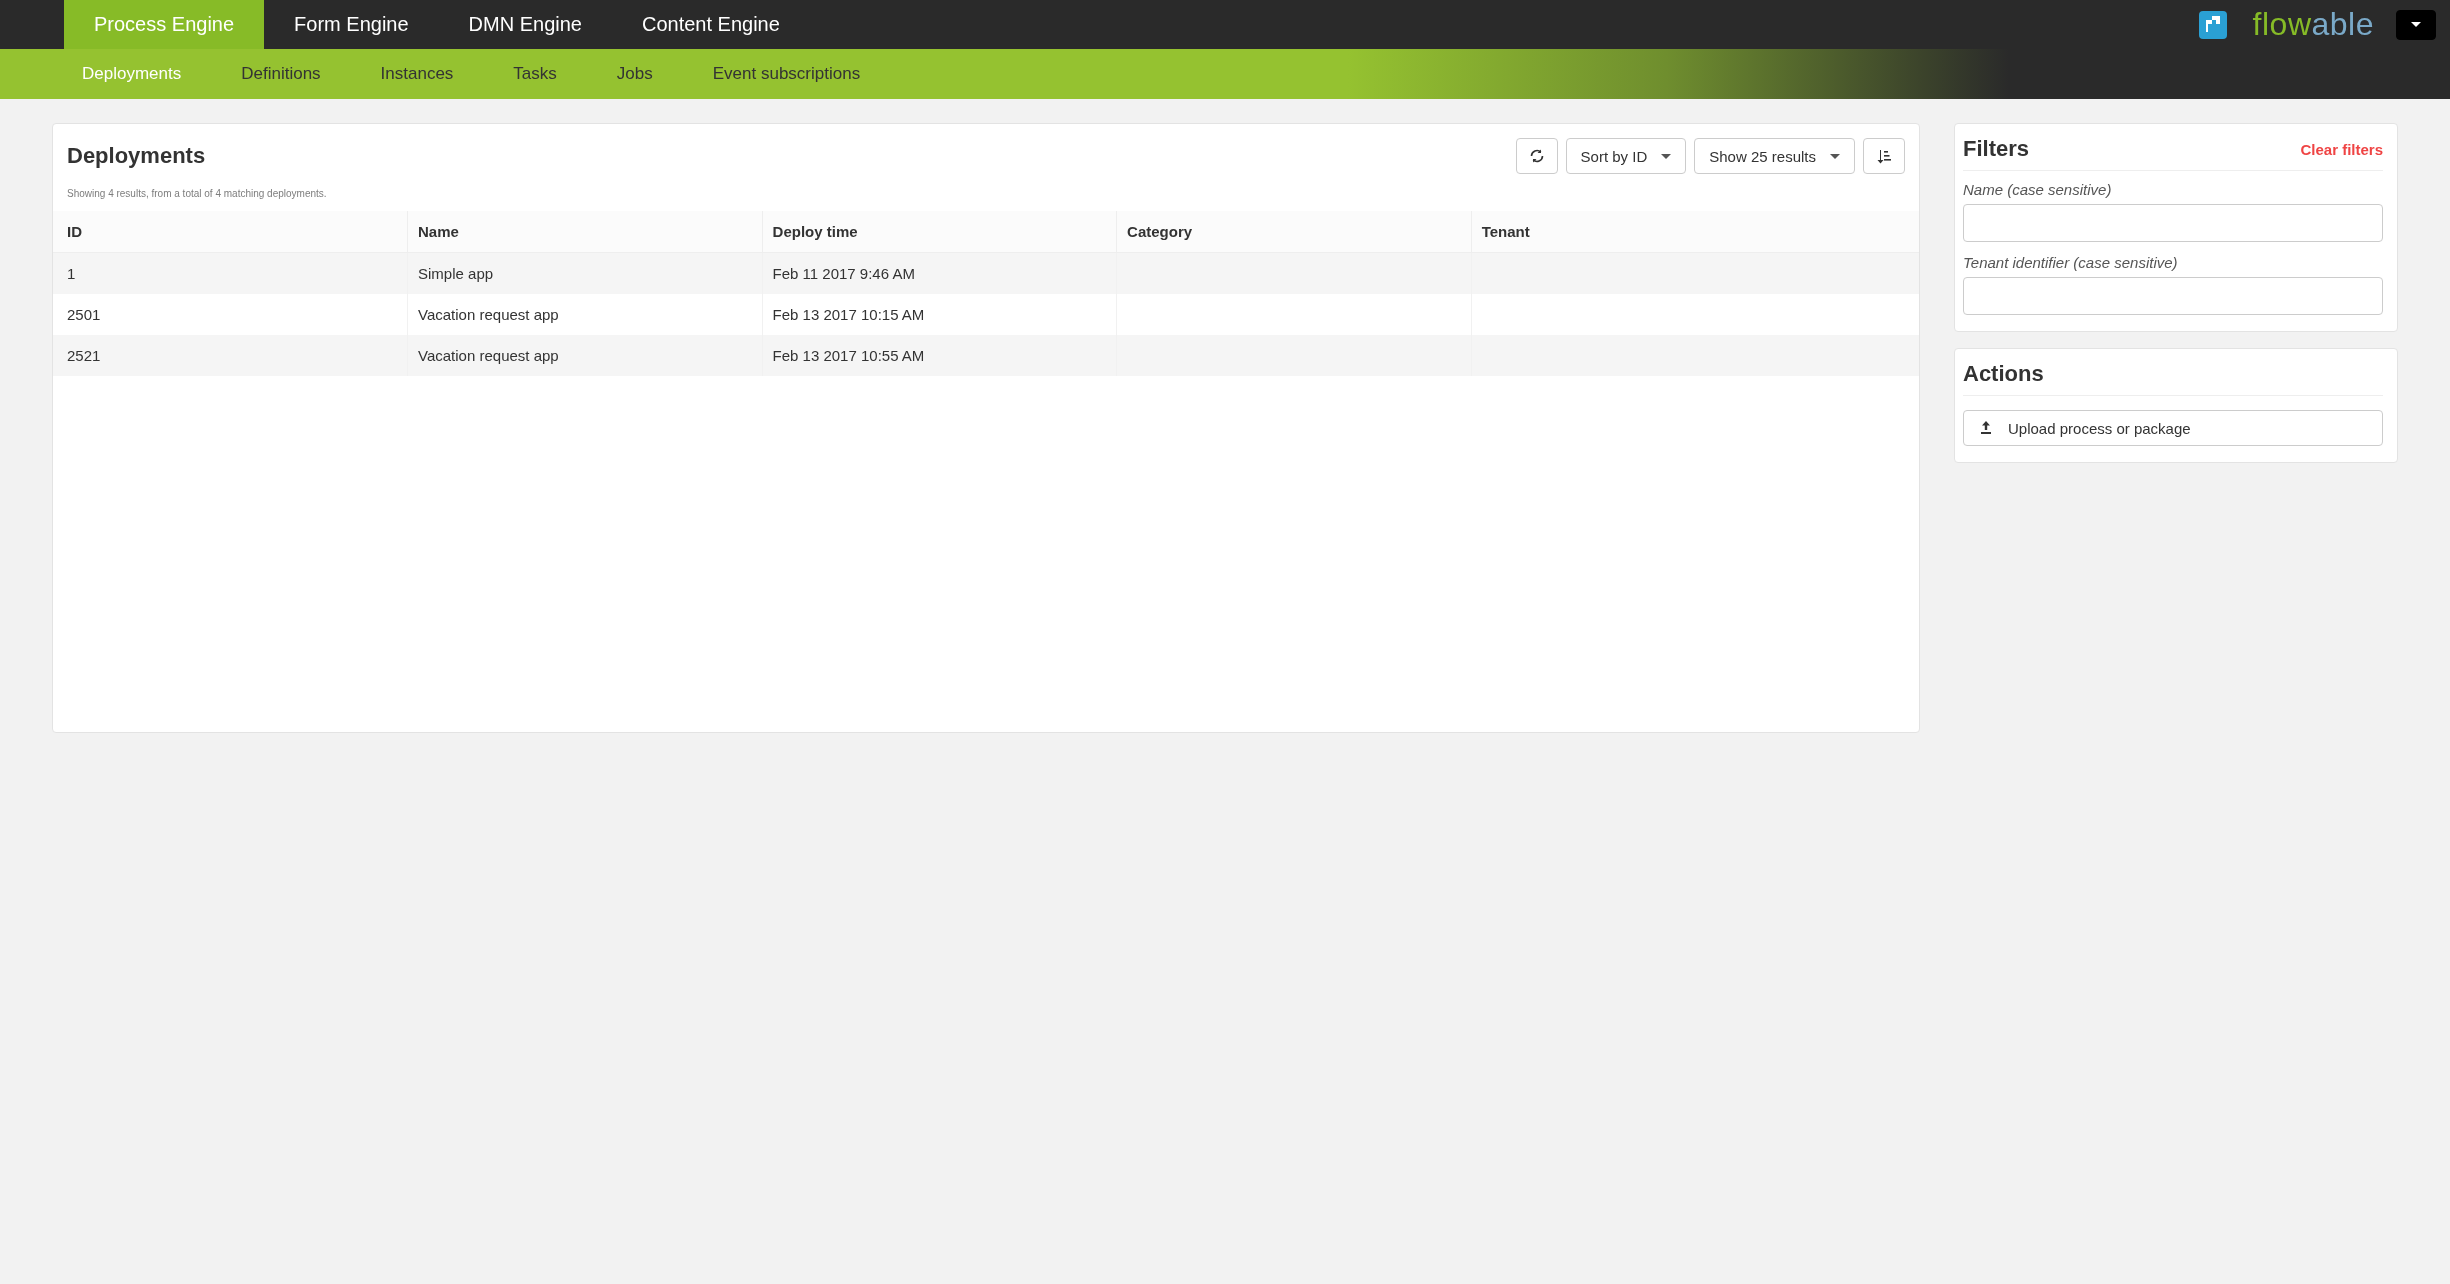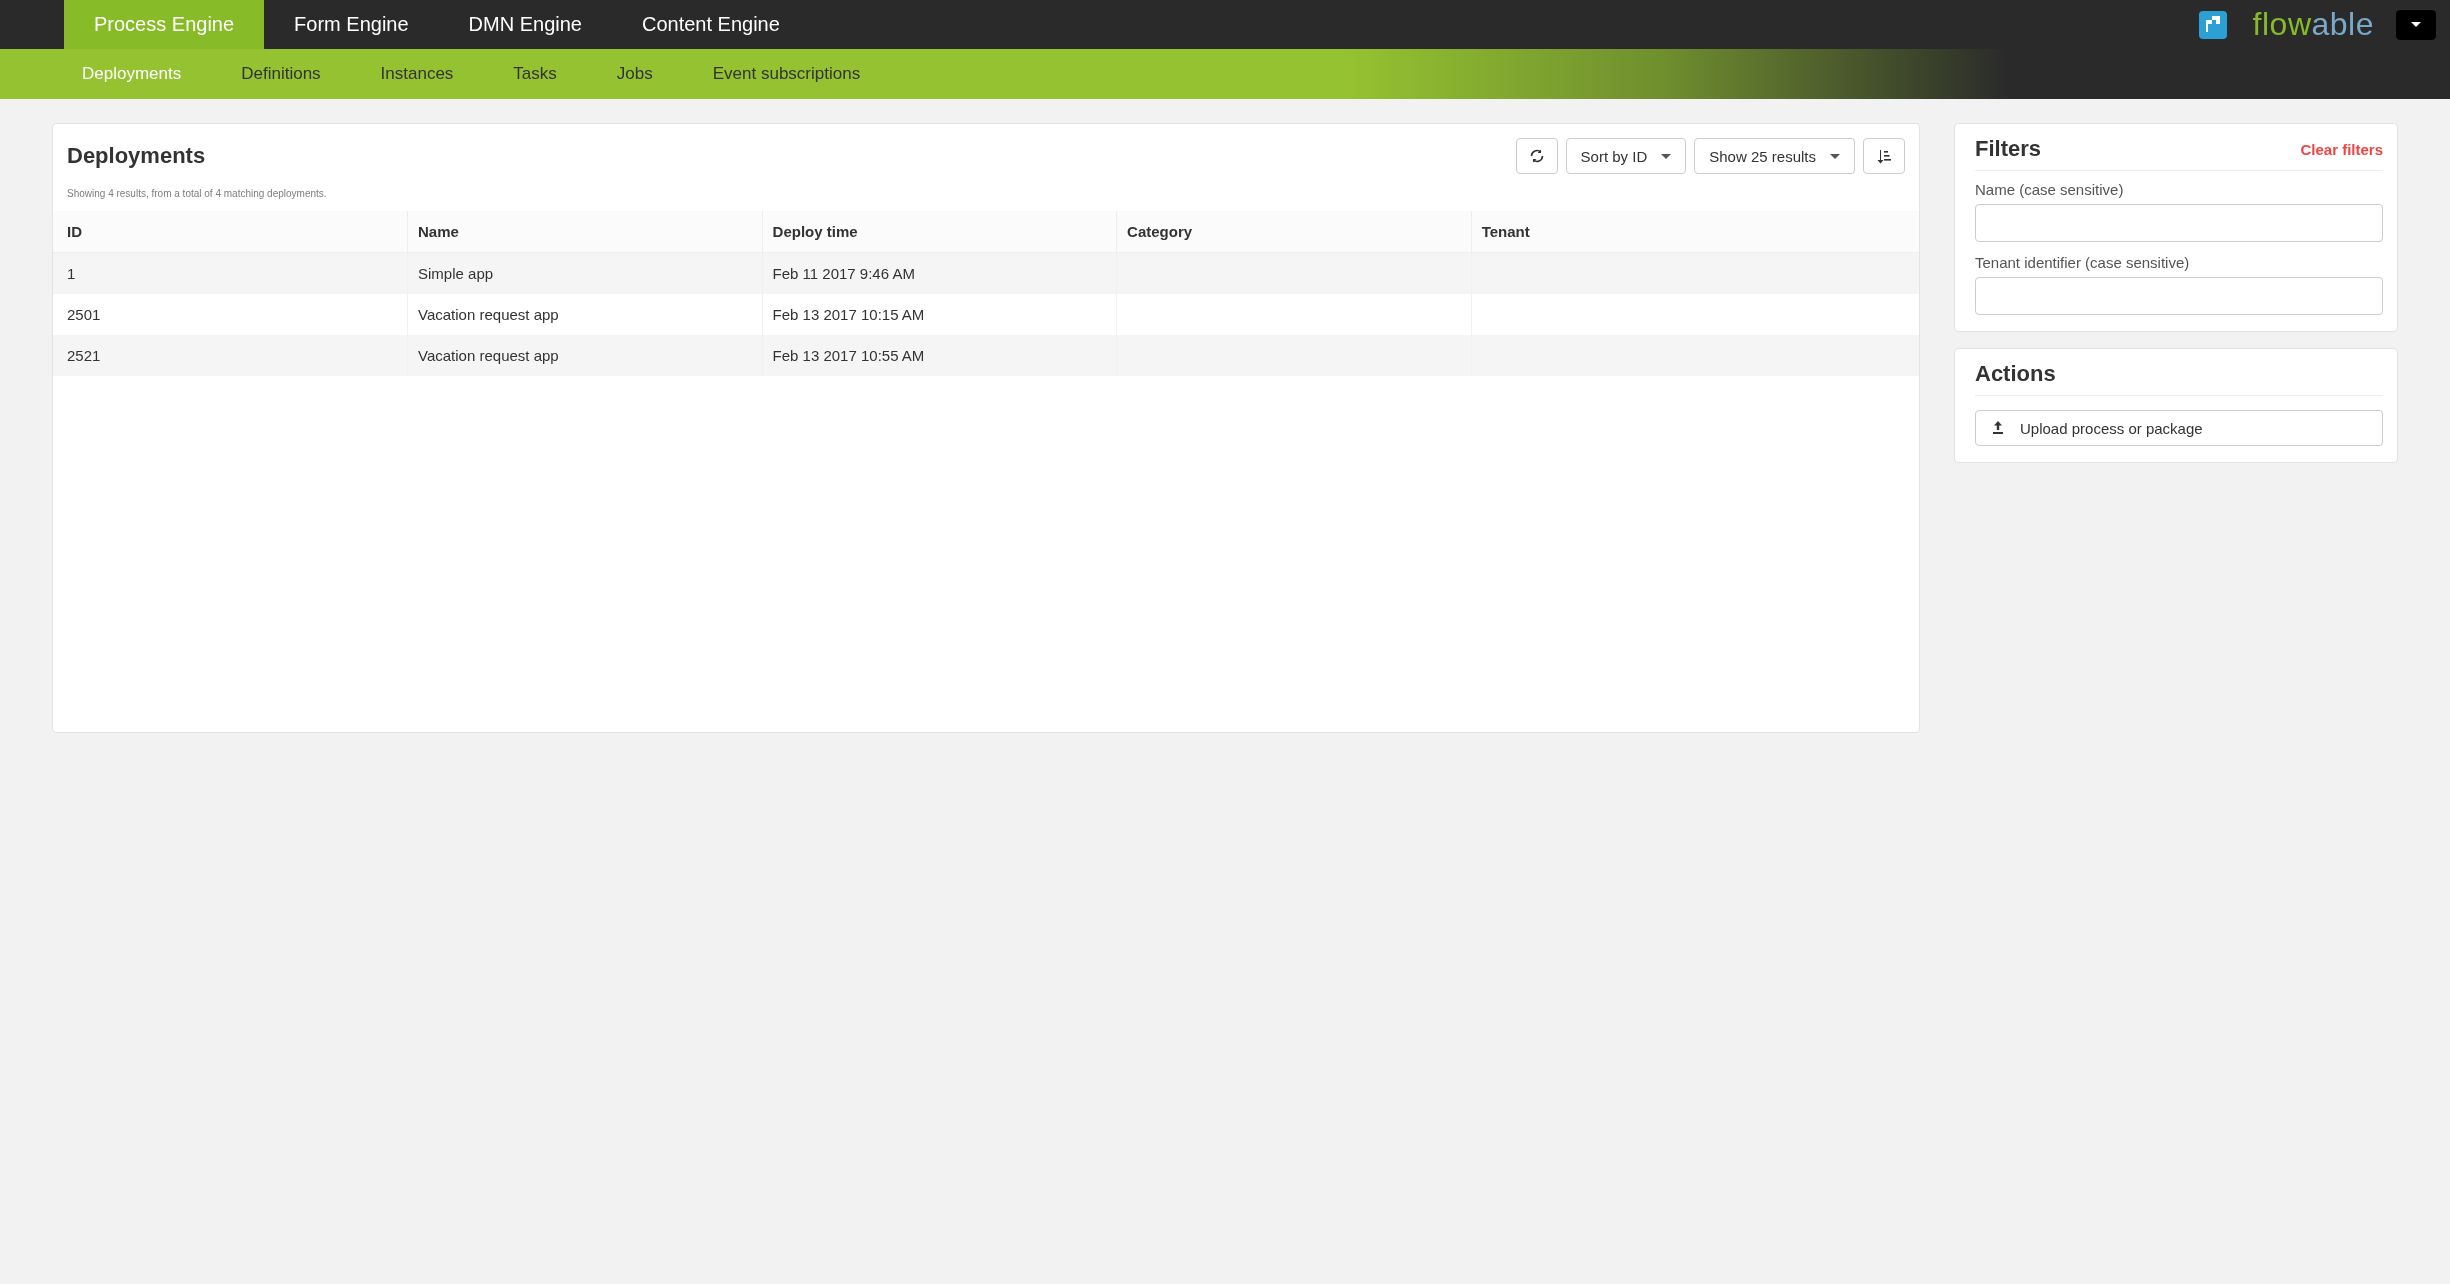--- a/index.html
+++ b/index.html
@@ -190,21 +190,21 @@
   }
   tbody td:last-child { border-right:none; }
   tbody tr:nth-child(odd) td { background:#f5f5f5; }
   tbody tr:nth-child(even) td { background:#fff; }
 
   
   .side-panel {
     background:#fff;
     border:1px solid #e3e3e3;
     border-radius:4px;
-    padding: 12px 14px 16px 20px;
+    padding: 12px 14px 16px 8px;
   }
   .side-head {
     display:flex;
     align-items:center;
     border-bottom:1px solid #eee;
     padding-bottom:8px;
     margin-bottom:10px;
   }
   .side-head h3 {
     margin:0;
@@ -216,20 +216,21 @@
     color:#ef4444;
     font-size:15px;
     cursor:pointer;
     font-weight:bold;
   }
   .field-label {
     display:block;
     font-size:15px;
     color:#555;
     margin:6px 0 6px 0;
+    font-style:italic;
   }
   .text-input {
     width:100%;
     height:38px;
     border:1px solid #ccc;
     border-radius:4px;
     padding:0 10px;
     font-size:15px;
     background:#fff;
   }

